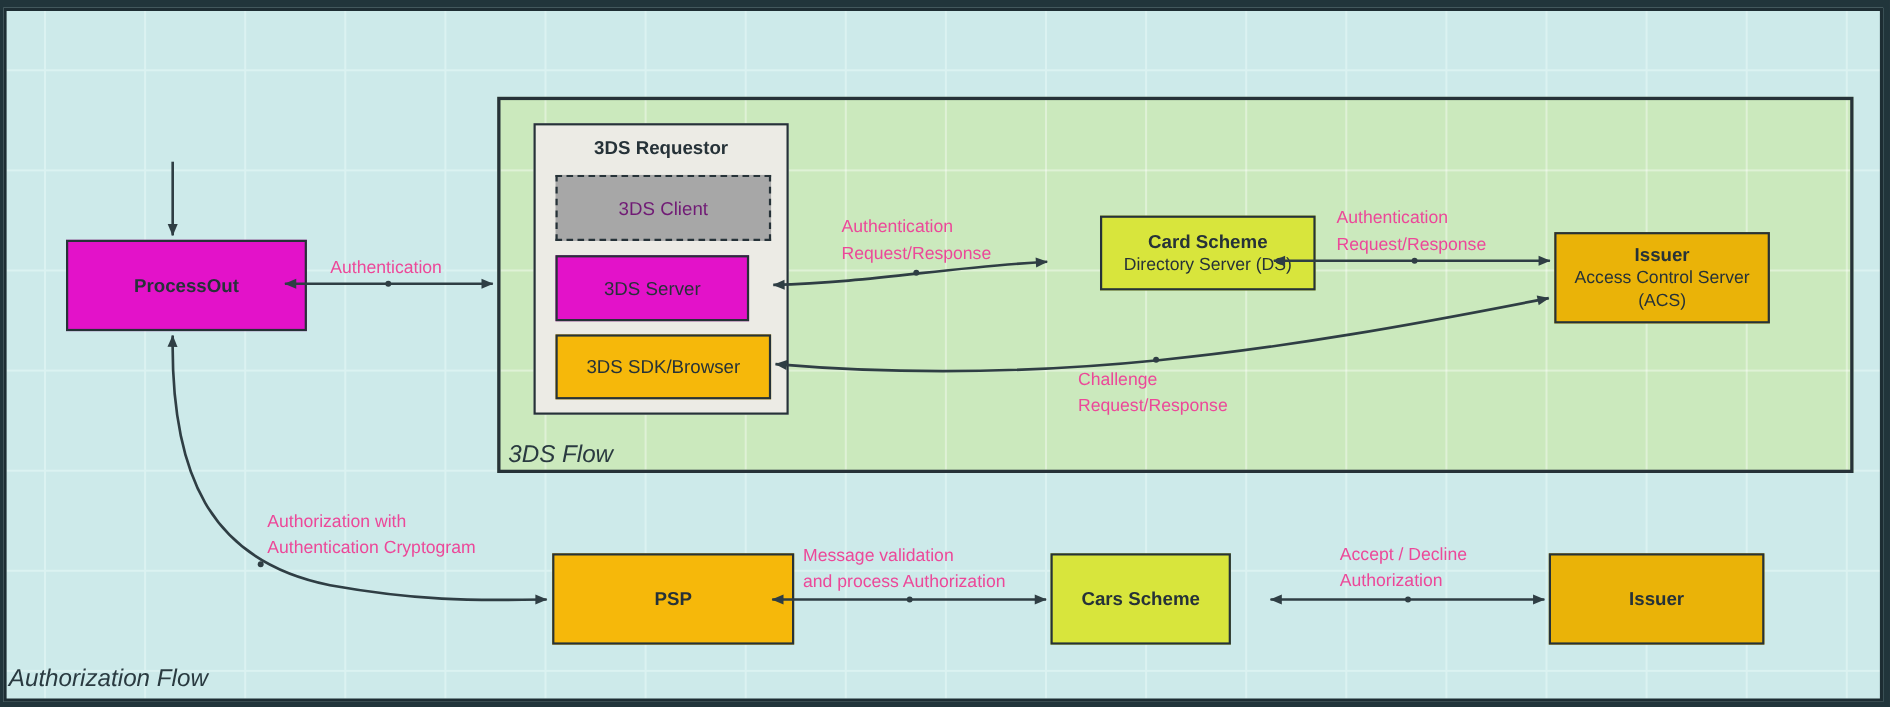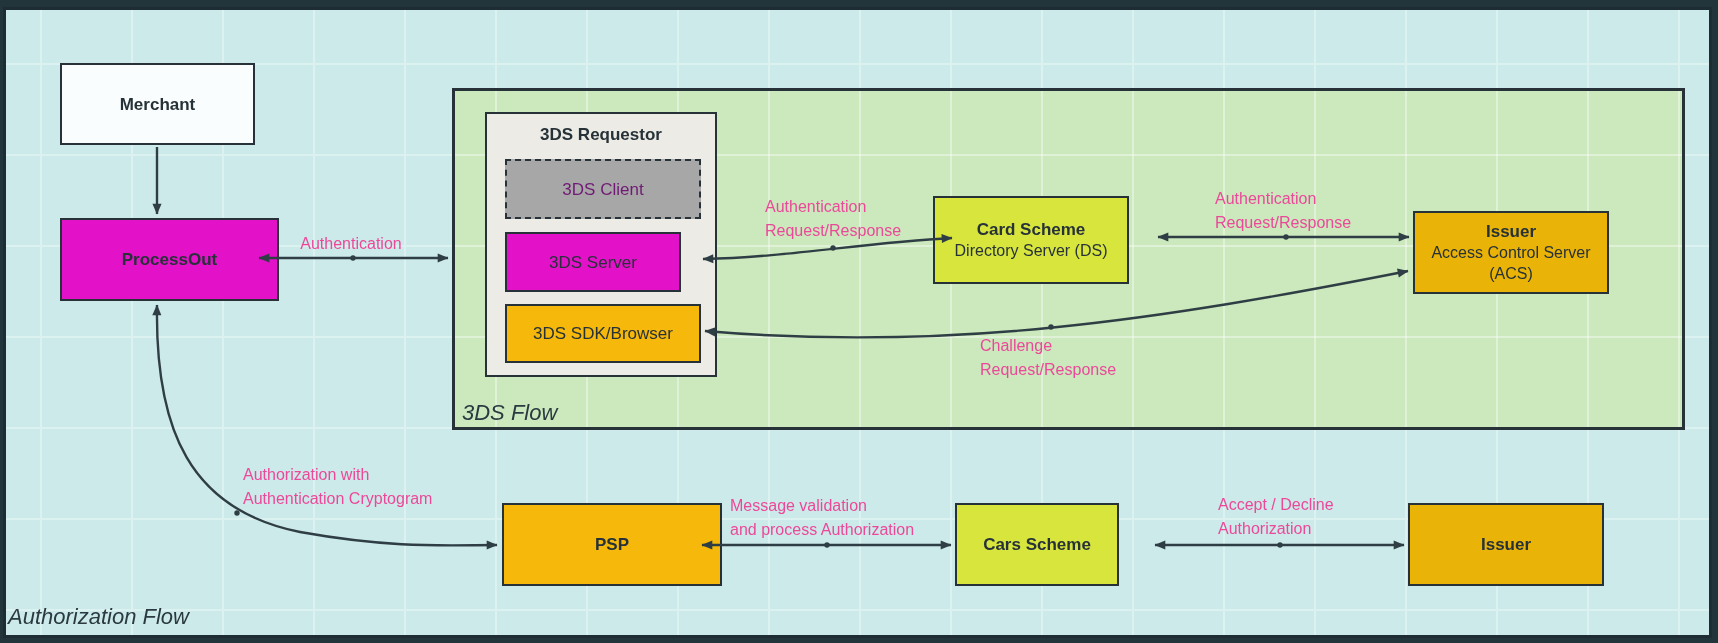--- a/index.html
+++ b/index.html
@@ -75,29 +75,26 @@
       <span class="sub" style="font-size:17px">3DS Client</span>
     </div>
     <div class="node fill-magenta" style="left:18px;top:118px;width:176px;height:60px">
       <span class="sub" style="font-size:17px">3DS Server</span>
     </div>
     <div class="node fill-orange" style="left:18px;top:190px;width:196px;height:59px">
       <span class="sub" style="font-size:17px">3DS SDK/Browser</span>
     </div>
   </div>
 
-  <div class="node fill-white" style="left:60px;top:63px;width:195px;height:82px">
-    <span class="title">Merchant</span>
-  </div>
 
   <div class="node fill-magenta" style="left:60px;top:218px;width:219px;height:83px">
     <span class="title">ProcessOut</span>
   </div>
 
-  <div class="node fill-yellowgreen" style="left:933px;top:196px;width:196px;height:88px">
+  <div class="node fill-yellowgreen" style="left:1000px;top:196px;width:196px;height:68px">
     <span class="title">Card Scheme</span>
     <span class="sub">Directory Server (DS)</span>
   </div>
 
   <div class="node fill-blue" style="left:1413px;top:211px;width:196px;height:83px">
     <span class="title">Issuer</span>
     <span class="sub">Access Control Server</span>
     <span class="sub">(ACS)</span>
   </div>
 

